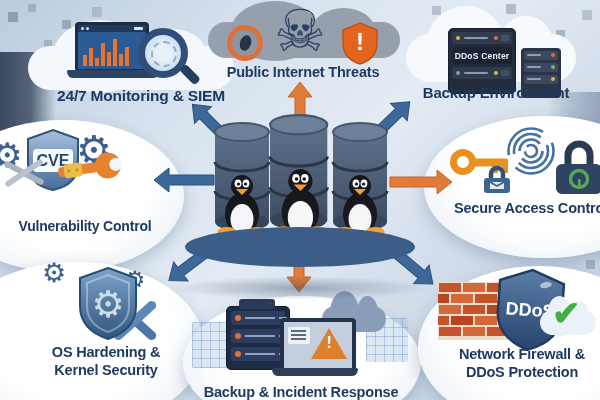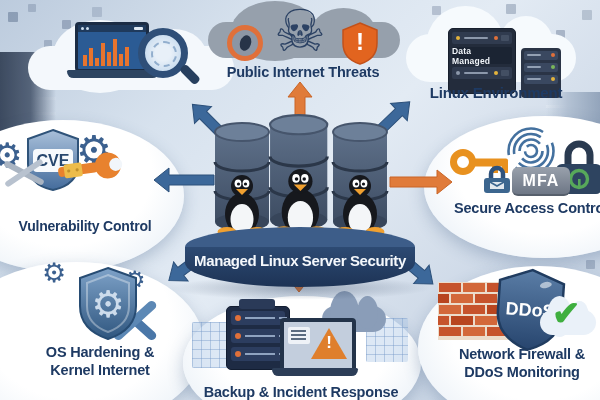--- a/index.html
+++ b/index.html
@@ -192,39 +192,40 @@
           <div style="height:19px"></div>
       </div>
     </div>
     <div id="mon-base"></div>
   </div>
   <div class="abs" id="magnifier">
     <div id="mag-ring"></div>
     <div id="mag-print"></div>
     <div id="mag-handle"></div>
   </div>
+  <div class="node-label" style="left:18px;top:87px;width:246px;font-size:15.5px">24/7 Monitoring &amp; SIEM</div>
 
   <div class="abs" id="bug-ring">
     <div id="bug-body"></div>
   </div>
   <div class="glyph" id="skull">☠</div>
   <svg class="abs" style="left:341px;top:21px;z-index:3" width="38" height="44">
     <path d="M19,2 L36,9 V22 C36,33 29,40 19,43 C9,40 2,33 2,22 V9 Z" fill="#e2641f" stroke="#c2511a" stroke-width="1.5"></path>
     <text x="19" y="29" text-anchor="middle" fill="#ffffff" font-size="24" font-weight="bold" font-family="Liberation Sans, sans-serif">!</text>
   </svg>
   <div class="node-label" style="left:212px;top:64px;width:182px;">Public Internet Threats</div>
 
   <div class="abs" id="dc-rack1">
     <div class="dc-row">
       <div class="dot" style="left:4px;top:4px;width:4px;height:4px;background:#e3b33c"></div>
       <div class="dash" style="left:12px;top:5px;width:24px;height:2px;background:#8c98ab"></div>
       <div class="dot" style="right:14px;top:4px;width:4px;height:4px;background:#e0703a"></div>
       <div class="dash" style="right:3px;top:3px;width:8px;height:6px;background:#434f63"></div>
     </div>
-    <div id="dc-label-row">Data Managed</div>
+    <div id="dc-label-row">DDoS Center</div>
     <div class="dc-row">
       <div class="dot" style="left:4px;top:4px;width:4px;height:4px;background:#8c98ab"></div>
       <div class="dash" style="left:12px;top:5px;width:24px;height:2px;background:#8c98ab"></div>
       <div class="dot" style="right:14px;top:4px;width:4px;height:4px;background:#e3b33c"></div>
       <div class="dash" style="right:3px;top:3px;width:8px;height:6px;background:#434f63"></div>
     </div>
   </div>
   <div class="abs" id="dc-rack2">
     <div class="dc2-row">
         <div class="dash" style="left:3px;top:3px;width:14px;height:2px;background:#93a0b3"></div>
@@ -232,21 +233,21 @@
       </div>
     <div class="dc2-row">
         <div class="dash" style="left:3px;top:3px;width:14px;height:2px;background:#93a0b3"></div>
         <div class="dot" style="right:3px;top:2px;width:4px;height:4px;background:#7ab65a"></div>
       </div>
     <div class="dc2-row">
         <div class="dash" style="left:3px;top:3px;width:14px;height:2px;background:#93a0b3"></div>
         <div class="dot" style="right:3px;top:2px;width:4px;height:4px;background:#e3b33c"></div>
       </div>
   </div>
-  <div class="node-label" style="left:412px;top:84px;width:168px;font-size:15px">Linux Environment</div>
+  <div class="node-label" style="left:412px;top:84px;width:168px;font-size:15px">Backup Environment</div>
 
   <div class="glyph" style="left:-8px;top:138px;font-size:34px;color:#3b608f">⚙</div>
   <svg class="abs" style="left:24px;top:128px;z-index:3" width="58" height="64">
     <defs>
         <linearGradient id="shg" x1="0" y1="0" x2="0" y2="1">
       <stop offset="0" stop-color="#a9c0da"></stop>
           <stop offset="1" stop-color="#446c9c"></stop>
         </linearGradient>
       </defs>
     <path d="M29,2 L54,11 V36 C54,52 43,59 29,62 C15,59 4,52 4,36 V11 Z" fill="url(#shg)" stroke="#2f5379" stroke-width="2"></path>
@@ -289,43 +290,42 @@
     <rect x="2" y="26" width="46" height="30" rx="6" fill="#2e4460"></rect>
     <circle cx="25" cy="41" r="8.5" fill="none" stroke="#57a85a" stroke-width="3.4"></circle>
     <rect x="24" y="41" width="2.6" height="7" fill="#57a85a"></rect>
   </svg>
   <svg class="abs" style="left:482px;top:164px;z-index:3" width="30" height="30">
     <path d="M9,15 V10 a6,6 0 0 1 12,0 V15" fill="none" stroke="#2f527c" stroke-width="4.5"></path>
     <rect x="2" y="14" width="26" height="15" rx="3" fill="#3c668f"></rect>
     <rect x="8" y="18" width="14" height="7" fill="rgba(255,255,255,.85)"></rect>
     <path d="M8,18 l7,4 7,-4" stroke="#3c668f" stroke-width="1.6" fill="none"></path>
   </svg>
-  <div class="abs" id="mfa-badge">MFA</div>
   <div class="node-label" style="left:440px;top:200px;width:182px;">Secure Access Control</div>
 
   <div class="glyph" style="left:42px;top:260px;font-size:27px;color:#3b608f;z-index:3">⚙</div>
   <div class="glyph" style="left:124px;top:268px;font-size:24px;color:#3b608f;z-index:3">⚙</div>
   <svg class="abs" style="left:76px;top:266px;z-index:4" width="64" height="76">
     <defs>
         <linearGradient id="shg2" x1="0" y1="0" x2="0" y2="1">
       <stop offset="0" stop-color="#7ea2c8"></stop>
           <stop offset="1" stop-color="#2f567f"></stop>
         </linearGradient>
       </defs>
     <path d="M32,2 L60,12 V40 C60,58 47,68 32,73 C17,68 4,58 4,40 V12 Z" fill="url(#shg2)" stroke="#274c73" stroke-width="2"></path>
     <path d="M32,9 L53,17 V40 C53,54 43,62 32,66 C21,62 11,54 11,40 V17 Z" fill="none" stroke="rgba(255,255,255,.35)" stroke-width="2"></path>
     <text x="32" y="51" text-anchor="middle" fill="#cddcec" font-size="37" font-family="DejaVu Sans, sans-serif">⚙</text>
   </svg>
   <div class="abs" style="left:106px;top:296px;width:60px;height:52px;z-index:3">
     <div class="xbar" style="background:#4a77a8;transform:rotate(42deg);top:20px;left:2px"></div>
     <div class="xbar" style="background:#5c88b5;transform:rotate(-42deg);top:20px;left:2px"></div>
   </div>
-  <div class="node-label" style="left:8px;top:344px;width:184px;">
+  <div class="node-label" style="left:14px;top:344px;width:184px;">
     <span>OS Hardening &amp;</span><br>
-    <span>Kernel Internet</span>
+    <span>Kernel Security</span>
   </div>
 
   <div class="pixel-grid" style="left:192px;top:322px;width:38px;height:46px"></div>
   <div class="pixel-grid" style="left:366px;top:318px;width:42px;height:44px"></div>
   <div class="cloud" style="left:322px;top:306px;width:64px;height:26px;background:#8a9db8;z-index:2"></div>
   <div class="abs" id="bk-server">
     <div id="bk-top-unit"></div>
     <div class="bk-row">
         <div class="bk-dot"></div>
         <div class="bk-line" style="left:14px;width:30px"></div>
@@ -386,21 +386,21 @@
         </linearGradient>
       </defs>
     <path d="M38,2 L70,14 V45 C70,65 55,76 38,82 C21,76 6,65 6,45 V14 Z" fill="url(#shg3)" stroke="#203c60" stroke-width="2.5"></path>
     <ellipse cx="52" cy="16" rx="6" ry="3" fill="rgba(255,255,255,.55)" transform="rotate(-15 52 16)"></ellipse>
     <text x="38" y="48" text-anchor="middle" fill="#ffffff" font-size="18" font-weight="bold" font-family="Liberation Sans, sans-serif">DDoS</text>
   </svg>
   <div class="cloud" style="left:540px;top:310px;width:56px;height:25px;background:#eaf1f9;z-index:4"></div>
   <div class="glyph" style="left:552px;top:296px;font-size:34px;font-weight:bold;color:#3faf3f;z-index:5">✔</div>
   <div class="node-label" style="left:428px;top:346px;width:188px;">
     <span>Network Firewall &amp;</span><br>
-    <span>DDoS Monitoring</span>
+    <span>DDoS Protection</span>
   </div>
 
   <div id="platform-shadow"></div>
   <svg id="cyl-svg" width="200" height="132" viewBox="0 0 200 132">
     <defs>
       <linearGradient id="cg" x1="0" y1="0" x2="0" y2="1">
         <stop offset="0" stop-color="#5e7089"></stop>
           <stop offset="1" stop-color="#3e4d63"></stop>
       </linearGradient>
       <g id="cyl">
@@ -429,17 +429,14 @@
     <g transform="translate(69,0) scale(1.06)">
         <use href="#cyl"></use>
       </g>
     <use href="#tux" x="18" y="62"></use>
     <g transform="translate(74,56) scale(1.1)">
         <use href="#tux"></use>
       </g>
     <use href="#tux" x="136" y="62"></use>
   </svg>
   <div id="platform-top"></div>
-  <div id="platform-body">
-    <div id="main-title">Managed Linux Server Security</div>
-  </div>
 
 </div>
 
 </body></html>

